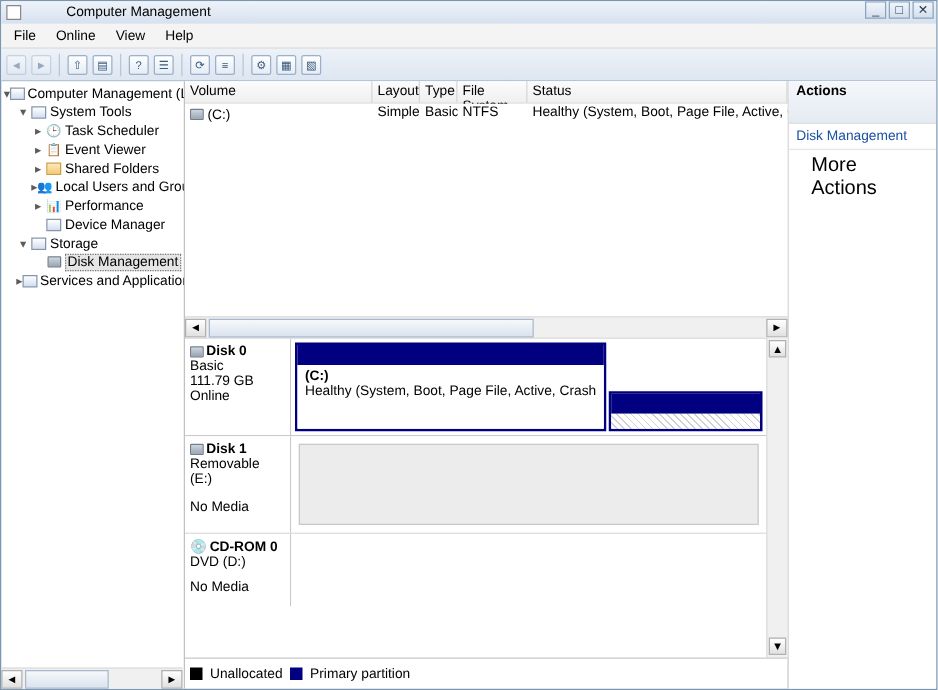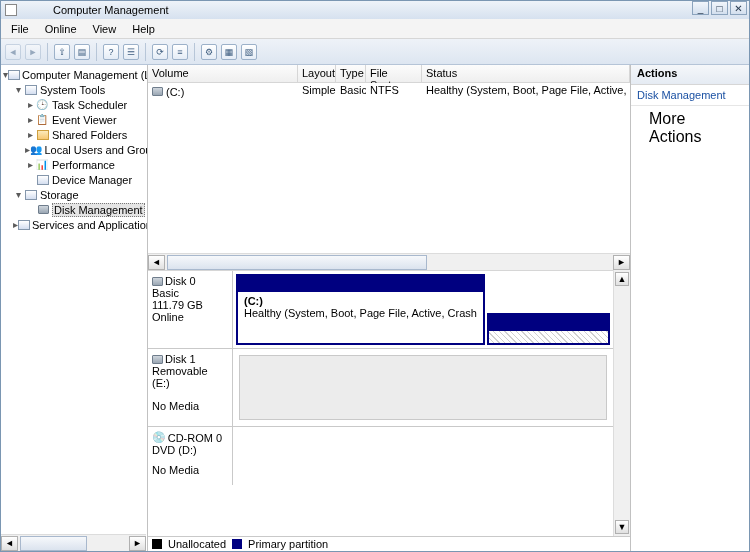--- a/index.html
+++ b/index.html
@@ -31,36 +31,36 @@
 .vol-area { height:170px; overflow:hidden; background:#fff; }
 .hscroll { height:17px; background:#f0f0f0; border-top:1px solid #dcdcdc; display:flex; align-items:center; }
 .hscroll .arrow { width:17px; height:15px; border:1px solid #b0b0b0; background:linear-gradient(#fff,#e0e0e0); display:flex; align-items:center; justify-content:center; font-size:9px; }
 .hscroll .track { flex:1; position:relative; height:15px; }
 .hscroll .thumb { position:absolute; left:2px; top:0; width:58%; height:15px; background:linear-gradient(#f6f8fb,#dbe3ee); border:1px solid #a8b8cd; }
 .disk-area { flex:1; display:flex; min-height:0; }
 .disk-scroll { flex:1; overflow:hidden; border-top:1px solid #d6d6d6; }
 .disk-row { display:flex; border-bottom:1px solid #c9c9c9; height:78px; }
 .disk-row.first { border-top:none; }
 .disk-left { width:85px; border-right:1px solid #c9c9c9; padding:4px 4px; display:flex; flex-direction:column; background:#fff; }
-.disk-left .dname { font-weight:normal; display:flex; align-items:center; gap:2px; }
+.disk-left .dname { font-weight:bold; display:flex; align-items:center; gap:2px; }
 .disk-left .dline { font-size:11px; }
 .disk-right { flex:1; display:flex; padding:3px; gap:0; background:#fff; }
 .part { border:2px solid #000080; display:flex; flex-direction:column; position:relative; }
 .part .topbar { height:16px; background:#000080; }
 .part .body { flex:1; padding:3px 6px; font-size:11px; background:#fff; line-height:12px; overflow:hidden; white-space:nowrap; }
 .part.hatched .body { background: repeating-linear-gradient(45deg,#fff,#fff 3px,#d0d0d0 3px,#d0d0d0 4px); }
 .nomedia { flex:1; background:#ececec; border:1px solid #c9c9c9; margin:3px; }
 .disk-vscroll { width:17px; background:#f0f0f0; border-left:1px solid #dcdcdc; display:flex; flex-direction:column; align-items:center; justify-content:space-between; padding:2px 0; }
 .disk-vscroll .varrow { width:14px; height:14px; border:1px solid #b0b0b0; background:linear-gradient(#fff,#e0e0e0); display:flex; align-items:center; justify-content:center; font-size:9px; }
-.legend { height:15px; border-top:1px solid #c9c9c9; display:flex; align-items:center; padding:0 4px; gap:6px; font-size:11px; position:relative; }
+.legend { height:25px; border-top:1px solid #c9c9c9; display:flex; align-items:center; padding:0 4px; gap:6px; font-size:11px; position:relative; }
 .legend .sw { width:10px; height:10px; display:inline-block; }
 .legend .sw.unalloc { background:#000; }
 .legend .sw.primary { background:#000080; }
 .actions { width:118px; background:#fff; }
-.actions-header { height:20px; background:linear-gradient(#f5f7fa,#e5ebf3); border-bottom:1px solid #d6d6d6; font-weight:bold; padding:2px 6px; font-size:11px; }
+.actions-header { height:34px; background:linear-gradient(#f5f7fa,#e5ebf3); border-bottom:1px solid #d6d6d6; font-weight:bold; padding:2px 6px; font-size:11px; }
 .actions-group { padding:4px 6px; color:#1b51a3; font-size:11px; border-bottom:1px solid #e6e6e6; }
 .actions-item { padding:4px 18px; font-size:16px; }
 .drive-icon { width:11px; height:9px; background:linear-gradient(#cfd6dd,#9aa6b3); border:1px solid #6f7d8c; border-radius:1px; display:inline-block; }
 .folder-icon { width:12px; height:10px; background:linear-gradient(#fceabb,#f7c873); border:1px solid #ce9f3f; display:inline-block; }
 .node-icon { width:12px; height:10px; border:1px solid #8496ab; background:linear-gradient(#fff,#d4def0); display:inline-block; }
 .bottom-hscroll { height:17px; border-top:1px solid #dcdcdc; background:#f0f0f0; display:flex; align-items:center; }
 </style>
 </head>
 <body>
 

